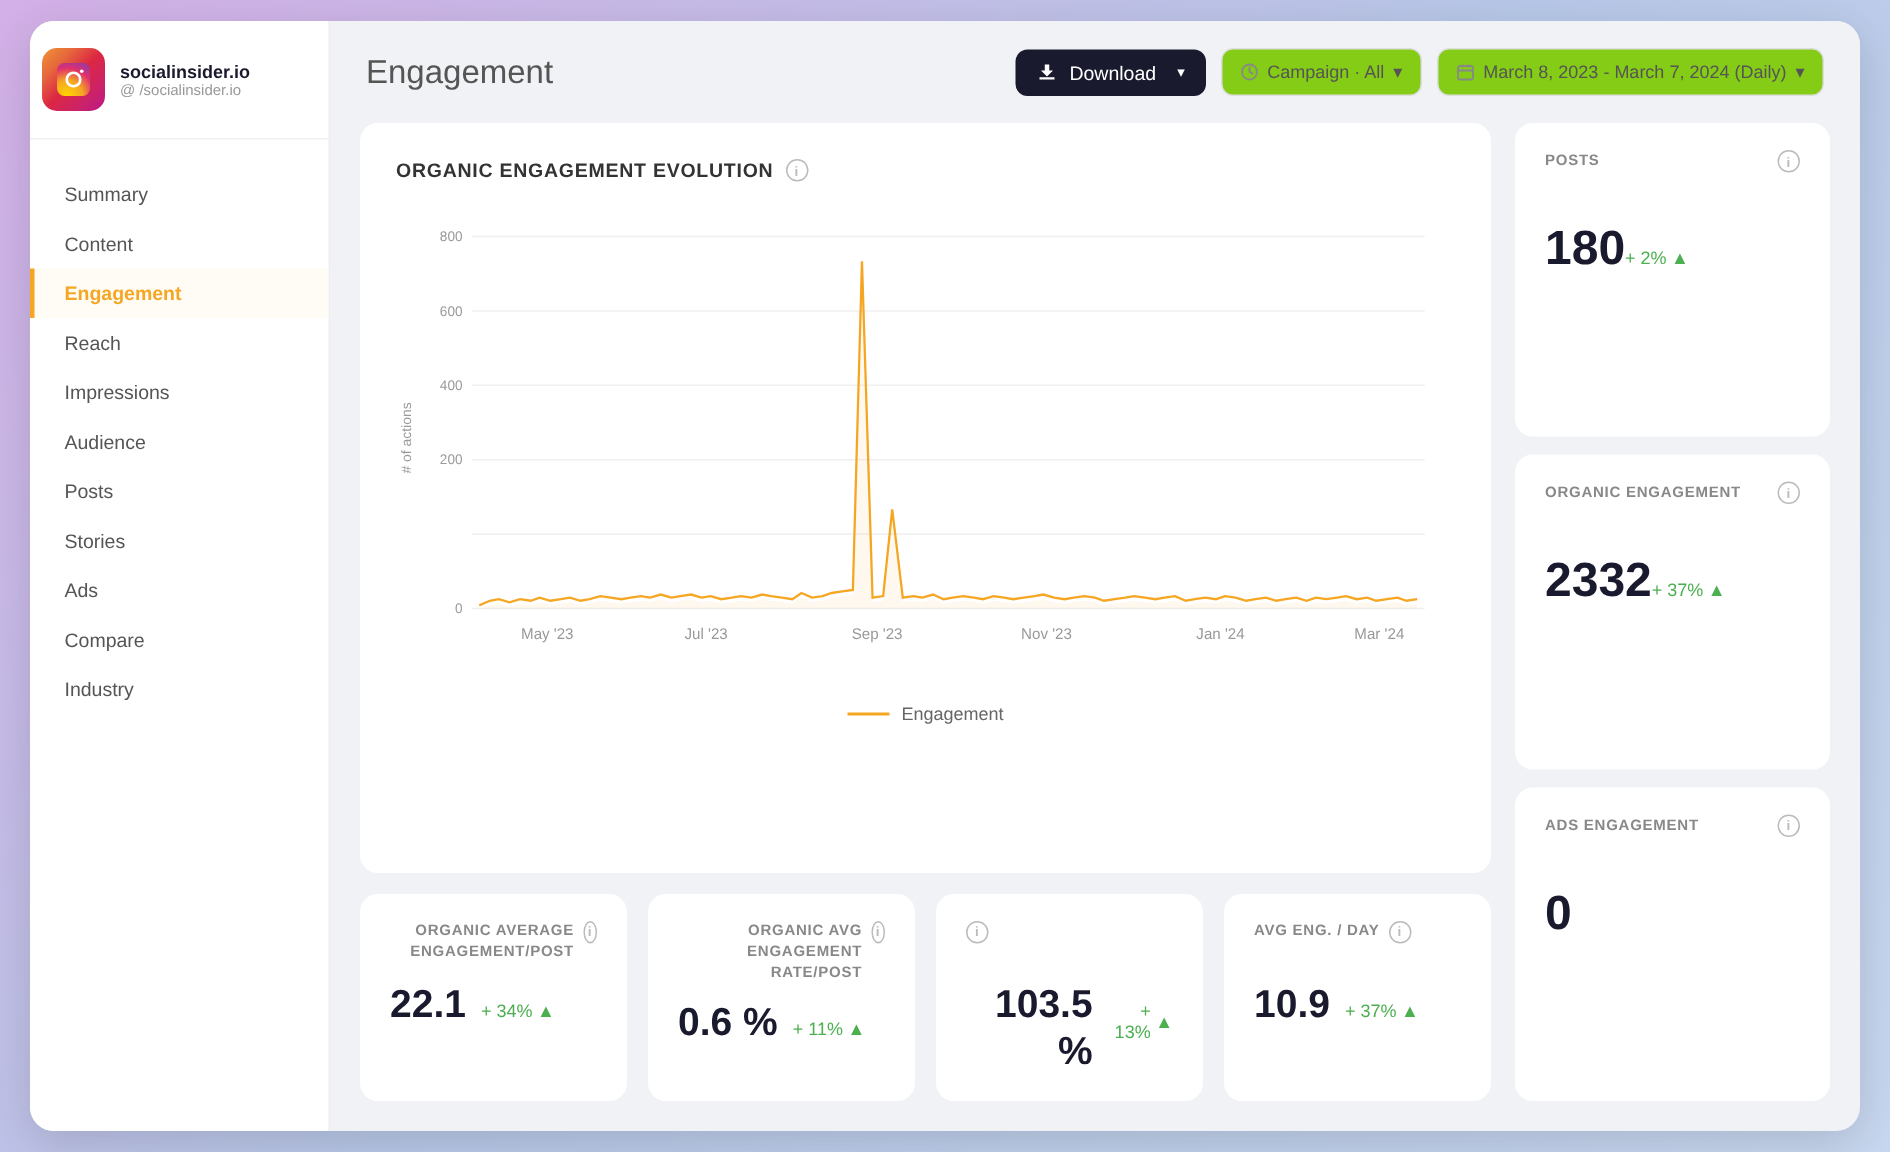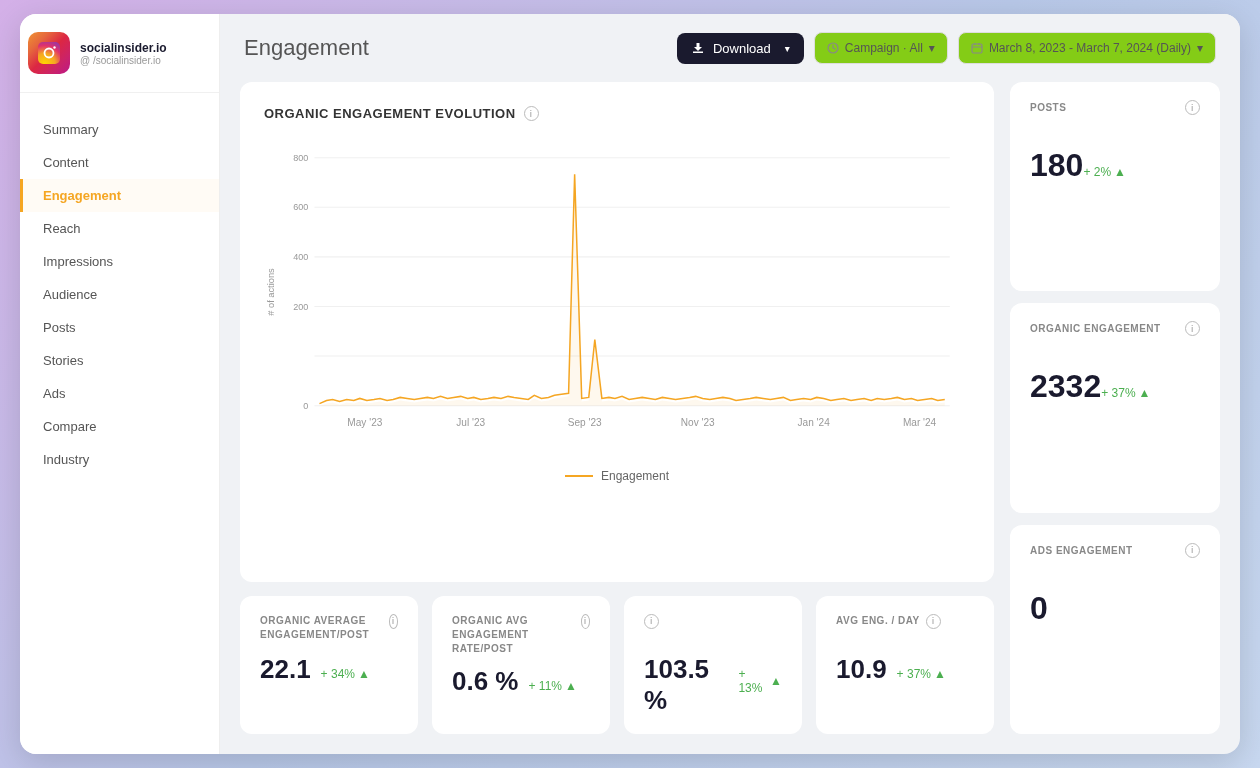--- a/index.html
+++ b/index.html
@@ -197,20 +197,21 @@
       width: 28px;
       height: 2px;
       background: #f5a623;
       display: inline-block;
     }
 
     
     .bottom-cards {
       display: flex;
       gap: 14px;
+      text-align: right;
     }
     .stat-card-small {
       background: #fff;
       border-radius: 12px;
       padding: 18px 20px;
       flex: 1;
     }
     .stat-card-small .card-label {
       font-size: 10px;
       font-weight: 700;

